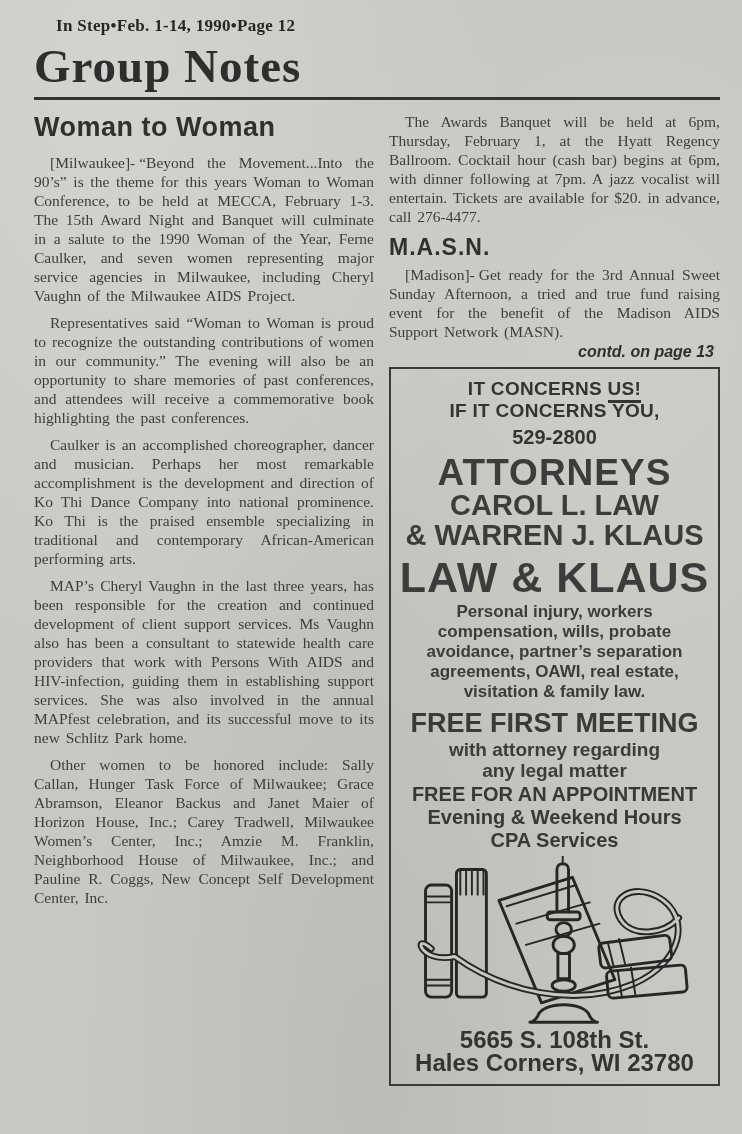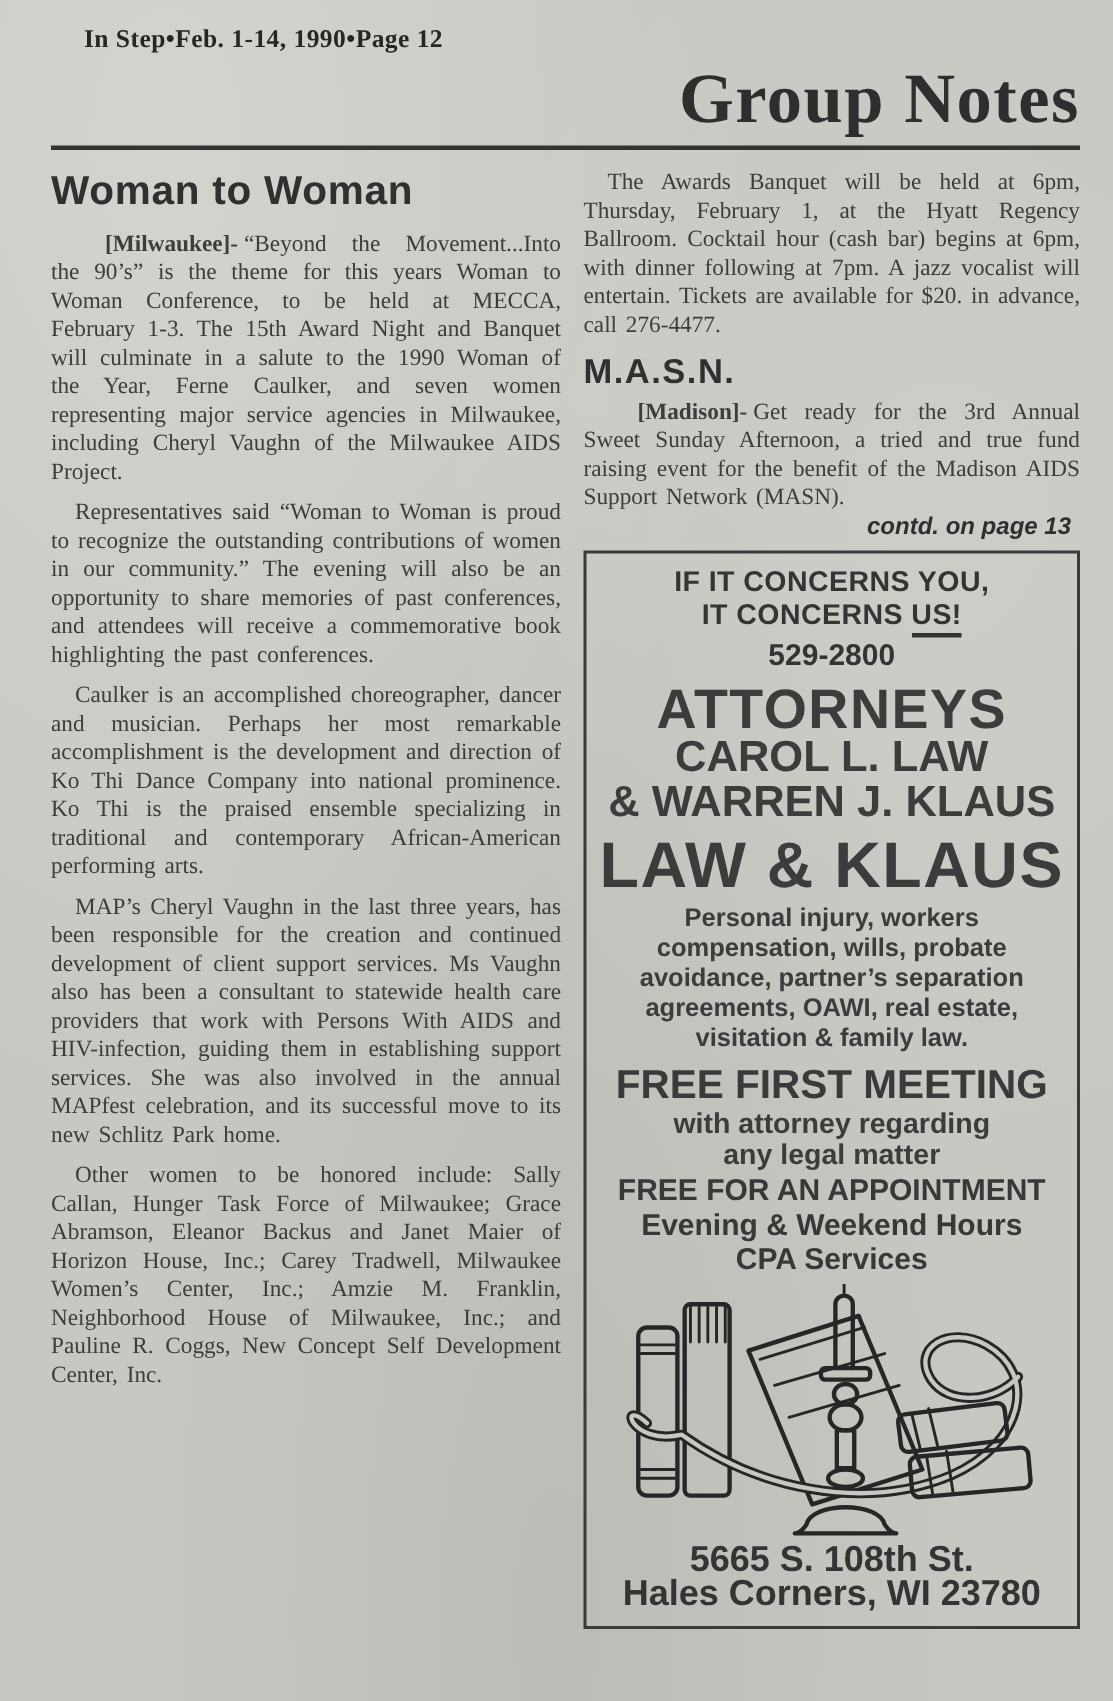--- a/index.html
+++ b/index.html
@@ -26,21 +26,20 @@
     letter-spacing: 0.3px;
   }
   .section-title {
     font-family: "Liberation Serif", serif;
     font-weight: bold;
     font-size: 47px;
     color: #2e2e2e;
     margin: 6px 0 0 0;
     letter-spacing: 1px;
     line-height: 1.05;
-    text-align: right;
   }
   .rule {
     height: 0;
     border-bottom: 3px solid #333;
     margin: 6px 0 12px 0;
   }
 
   .columns { display: flex; gap: 15px; }
   .col-left  { width: 340px; flex: 0 0 340px; }
   .col-right { width: 331px; flex: 0 0 331px; }
@@ -63,21 +62,21 @@
   }
   p.body {
     font-size: 15.5px;
     line-height: 19px;
     text-align: justify;
     text-indent: 16px;
     margin: 0 0 8px 0;
     word-spacing: 2px;
     color: #3d3d3d;
   }
-  .lead { font-weight: bold; margin-right: 4px; margin-left: 20px; }
+  .lead { font-weight: normal; margin-right: 4px; }
   .contd {
     font-family: "Liberation Sans", sans-serif;
     font-weight: bold;
     font-style: italic;
     font-size: 16px;
     color: #2f2f2f;
     text-align: right;
     margin: 0 6px 6px 0;
   }
 
@@ -142,22 +141,22 @@
 
       <p class="body"><span>The Awards Banquet will be held at 6pm, Thursday, February 1, at the Hyatt Regency Ballroom. Cocktail hour (cash bar) begins at 6pm, with dinner following at 7pm. A jazz vocalist will entertain. Tickets are available for $20. in advance, call 276-4477.</span></p>
 
       <h2 class="masn-headline">M.A.S.N.</h2>
 
       <p class="body" style="margin-bottom:2px;"><span class="lead">[Madison]-</span><span>Get ready for the 3rd Annual Sweet Sunday Afternoon, a tried and true fund raising event for the benefit of the Madison AIDS Support Network (MASN).</span></p>
 
       <div class="contd">contd. on page 13</div>
 
       <div class="ad-box">
+        <div class="ad-tagline"><span>IT CONCERNS </span><span class="ad-underline">US!</span></div>
         <div class="ad-tagline">IF IT CONCERNS YOU,</div>
-        <div class="ad-tagline"><span>IT CONCERNS </span><span class="ad-underline">US!</span></div>
 
         <div class="ad-phone">529-2800</div>
         <div class="ad-attorneys">ATTORNEYS</div>
         <div class="ad-name">CAROL L. LAW</div>
         <div class="ad-name">&amp; WARREN J. KLAUS</div>
         <div class="ad-firm">LAW &amp; KLAUS</div>
         <div class="ad-services">Personal injury, workers compensation, wills, probate avoidance, partner’s separation agreements, OAWI, real estate, visitation &amp; family law.</div>
         <div class="ad-offer">FREE FIRST MEETING</div>
         <div class="ad-offer-detail">with attorney regarding any legal matter</div>
         <div class="ad-cta">FREE FOR AN APPOINTMENT</div>

